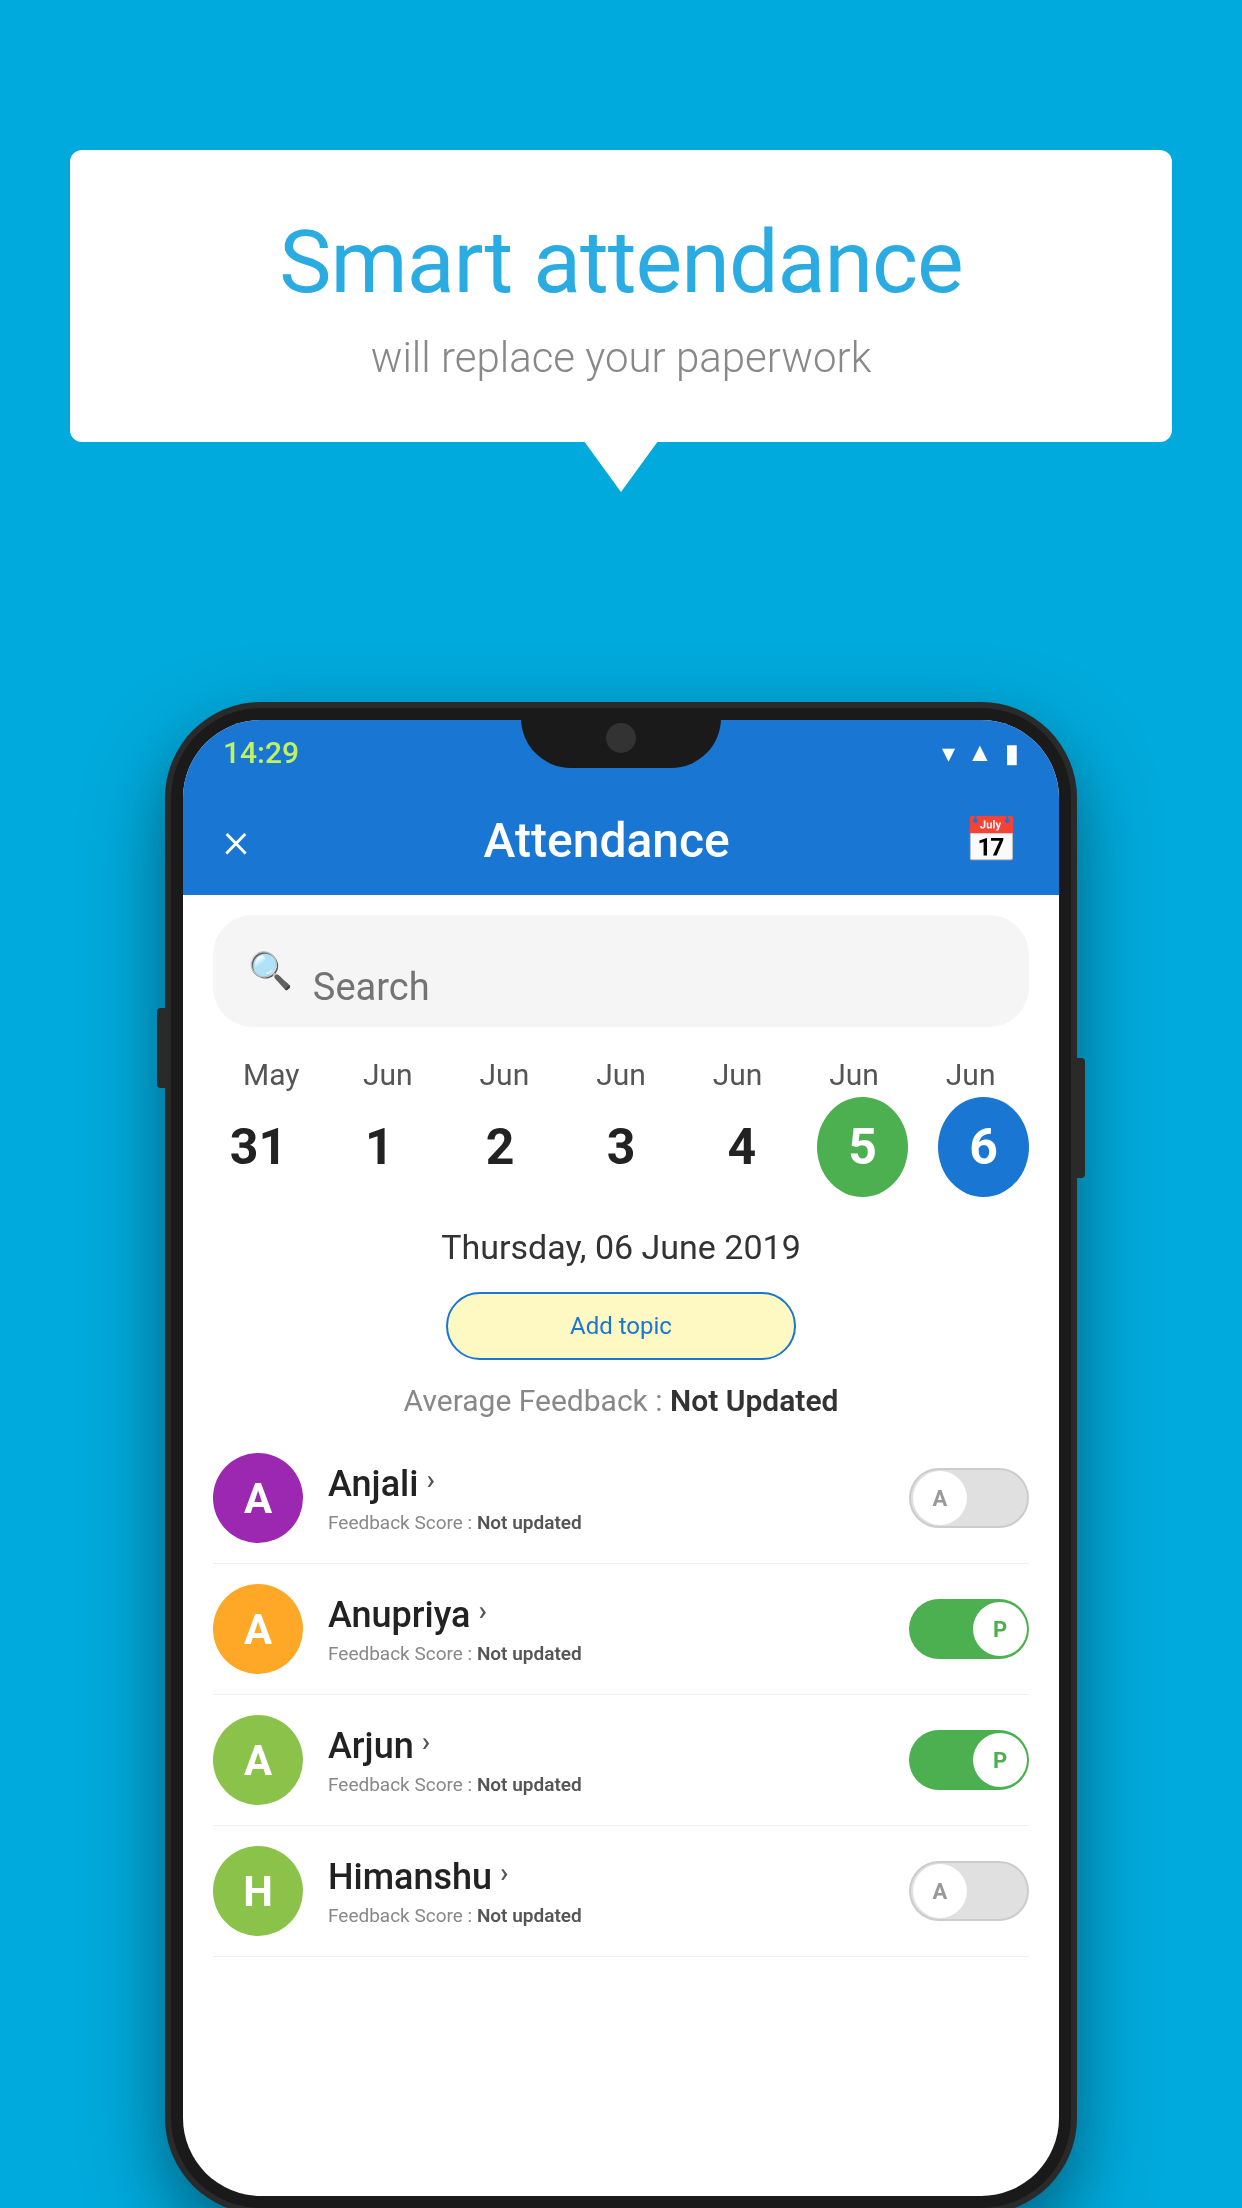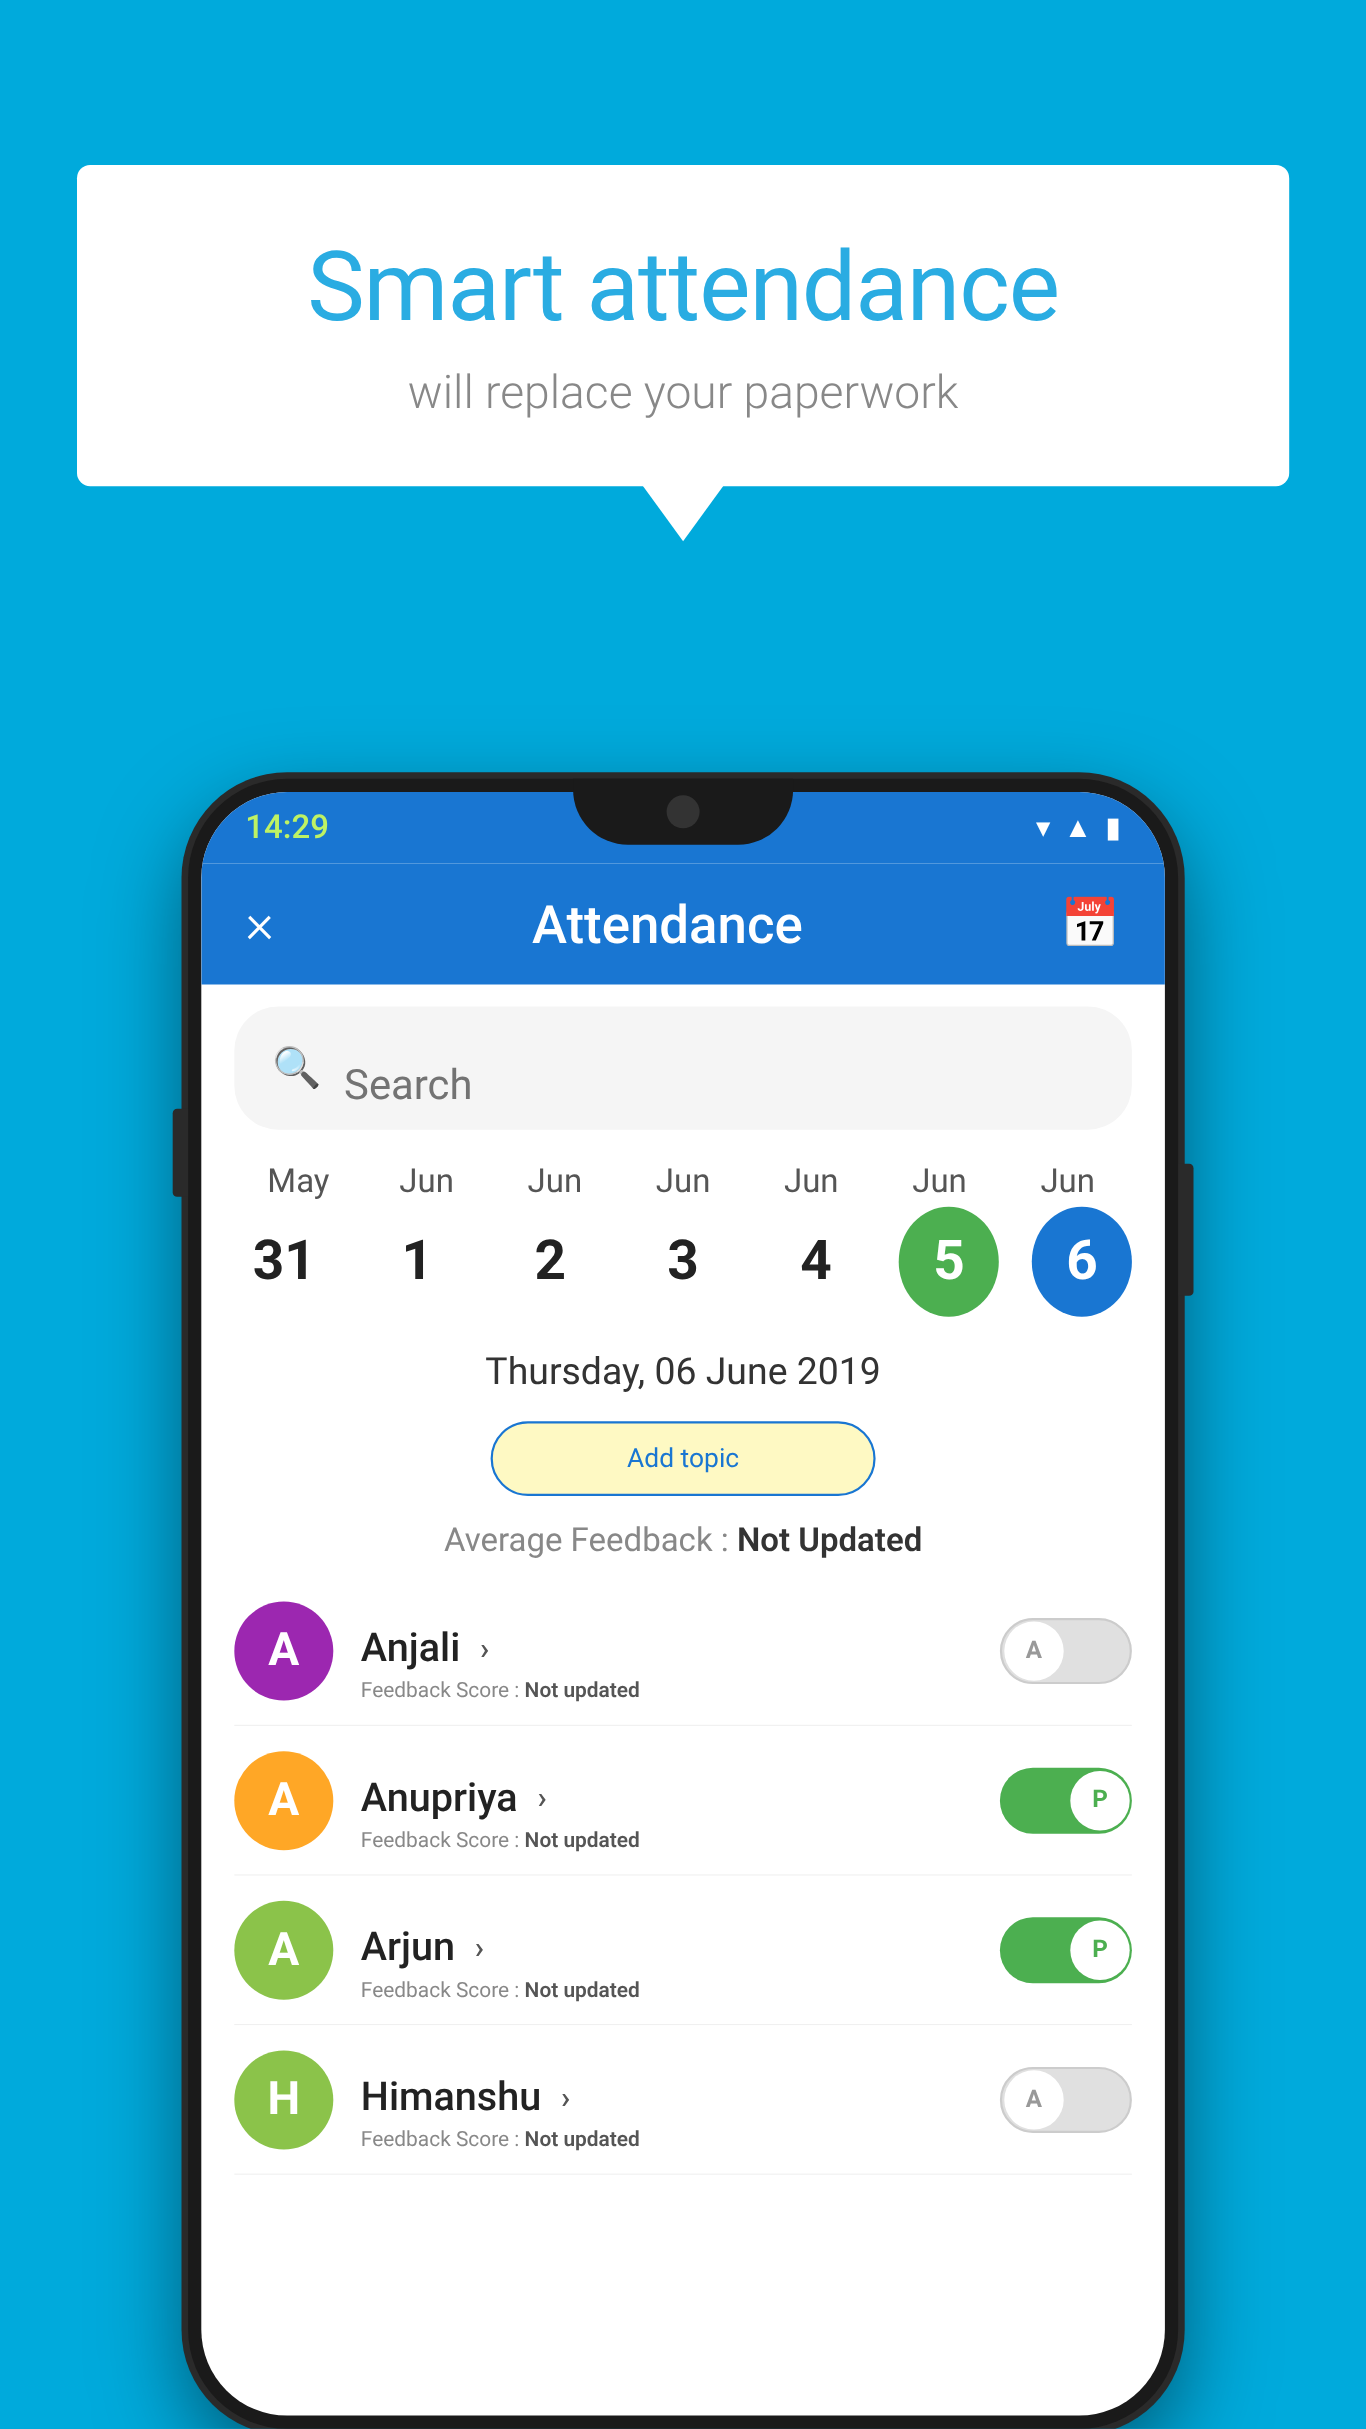--- a/index.html
+++ b/index.html
@@ -205,21 +205,21 @@
 
     .cal-month {
       font-size: 30px;
       color: #555;
       width: 100px;
       text-align: center;
     }
 
     .calendar-dates {
       display: flex;
-      justify-content: space-between;
+      justify-content: flex-end;
       padding: 5px 10px 15px;
       align-items: center;
       gap: 30px;
     }
 
     .cal-date {
       width: 100px;
       height: 100px;
       display: flex;
       align-items: center;
@@ -303,23 +303,22 @@
 
     .student-info {
       flex: 1;
     }
 
     .student-name {
       font-size: 36px;
       font-weight: 500;
       color: #222;
       display: flex;
-      align-items: center;
-      gap: 18px;
-      margin-top: 24px;
+      align-items: flex-start;
+      gap: 8px;
     }
 
     .chevron {
       font-size: 28px;
       color: #555;
     }
 
     .student-score {
       font-size: 19px;
       color: #888;

